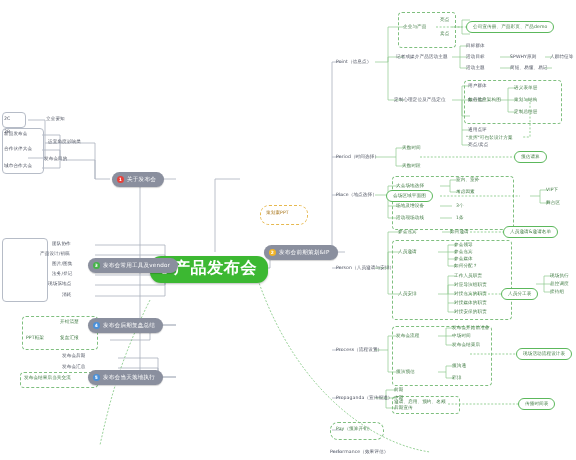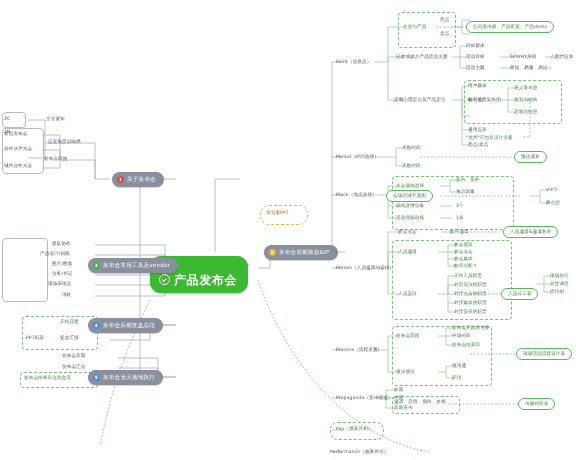--- a/index.html
+++ b/index.html
@@ -8,21 +8,21 @@
        -webkit-font-smoothing:none;}
   #canvas{position:relative;width:576px;height:460px;}
   svg.wires{position:absolute;left:0;top:0;width:576px;height:460px;pointer-events:none;}
 
   
   .nd{position:absolute;white-space:nowrap;line-height:1;}
 
   
   .root{
     background:#3cb832;color:#ffffff;border-radius:11px;
-    padding:18px 11px 7px 9px;font-size:12px;font-weight:bold;
+    padding:4px 11px 7px 9px;font-size:16px;font-weight:bold;
     letter-spacing:.6px;box-shadow:0 1px 2px rgba(0,0,0,.25);
   }
   .root .chk{display:inline-block;width:9px;height:9px;border:1.2px solid #fff;
     border-radius:50%;position:relative;margin-right:4px;vertical-align:-1px;}
   .root .chk:after{content:"";position:absolute;left:2px;top:3.2px;width:3.4px;height:1.6px;
     border-left:1.2px solid #fff;border-bottom:1.2px solid #fff;transform:rotate(-45deg);}
 
   
   .cap{
     background:#8a8f9e;color:#ffffff;border-radius:9px;

